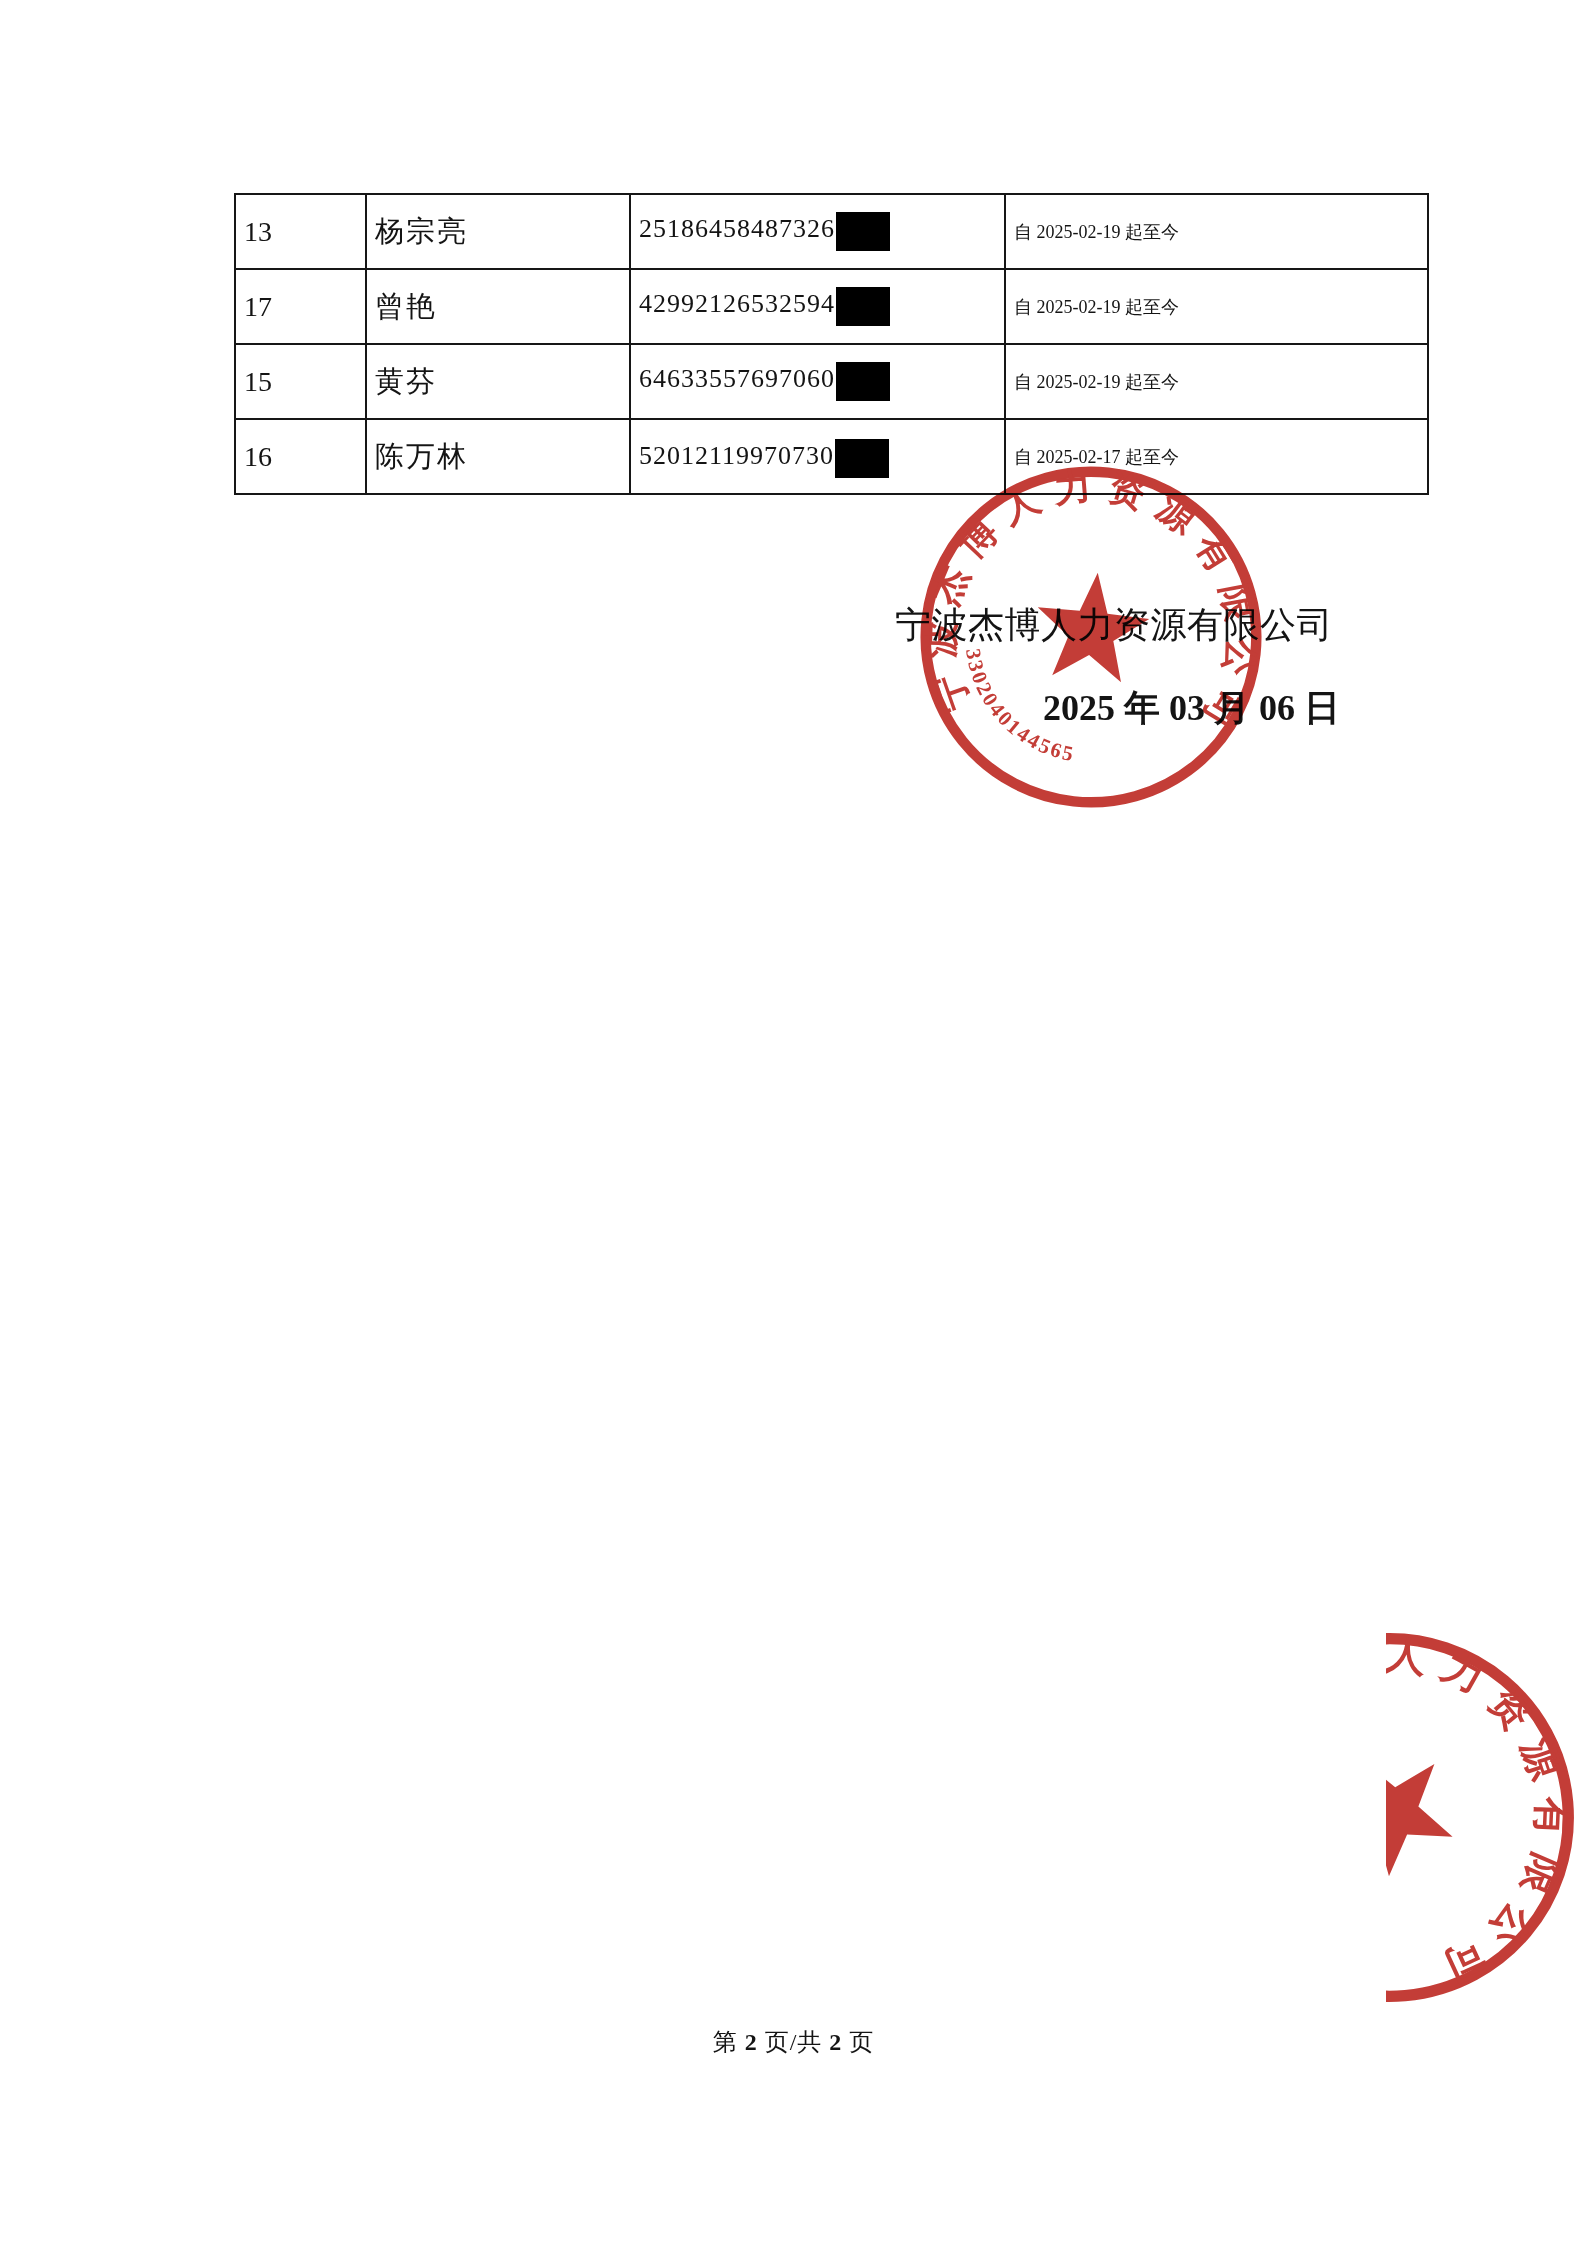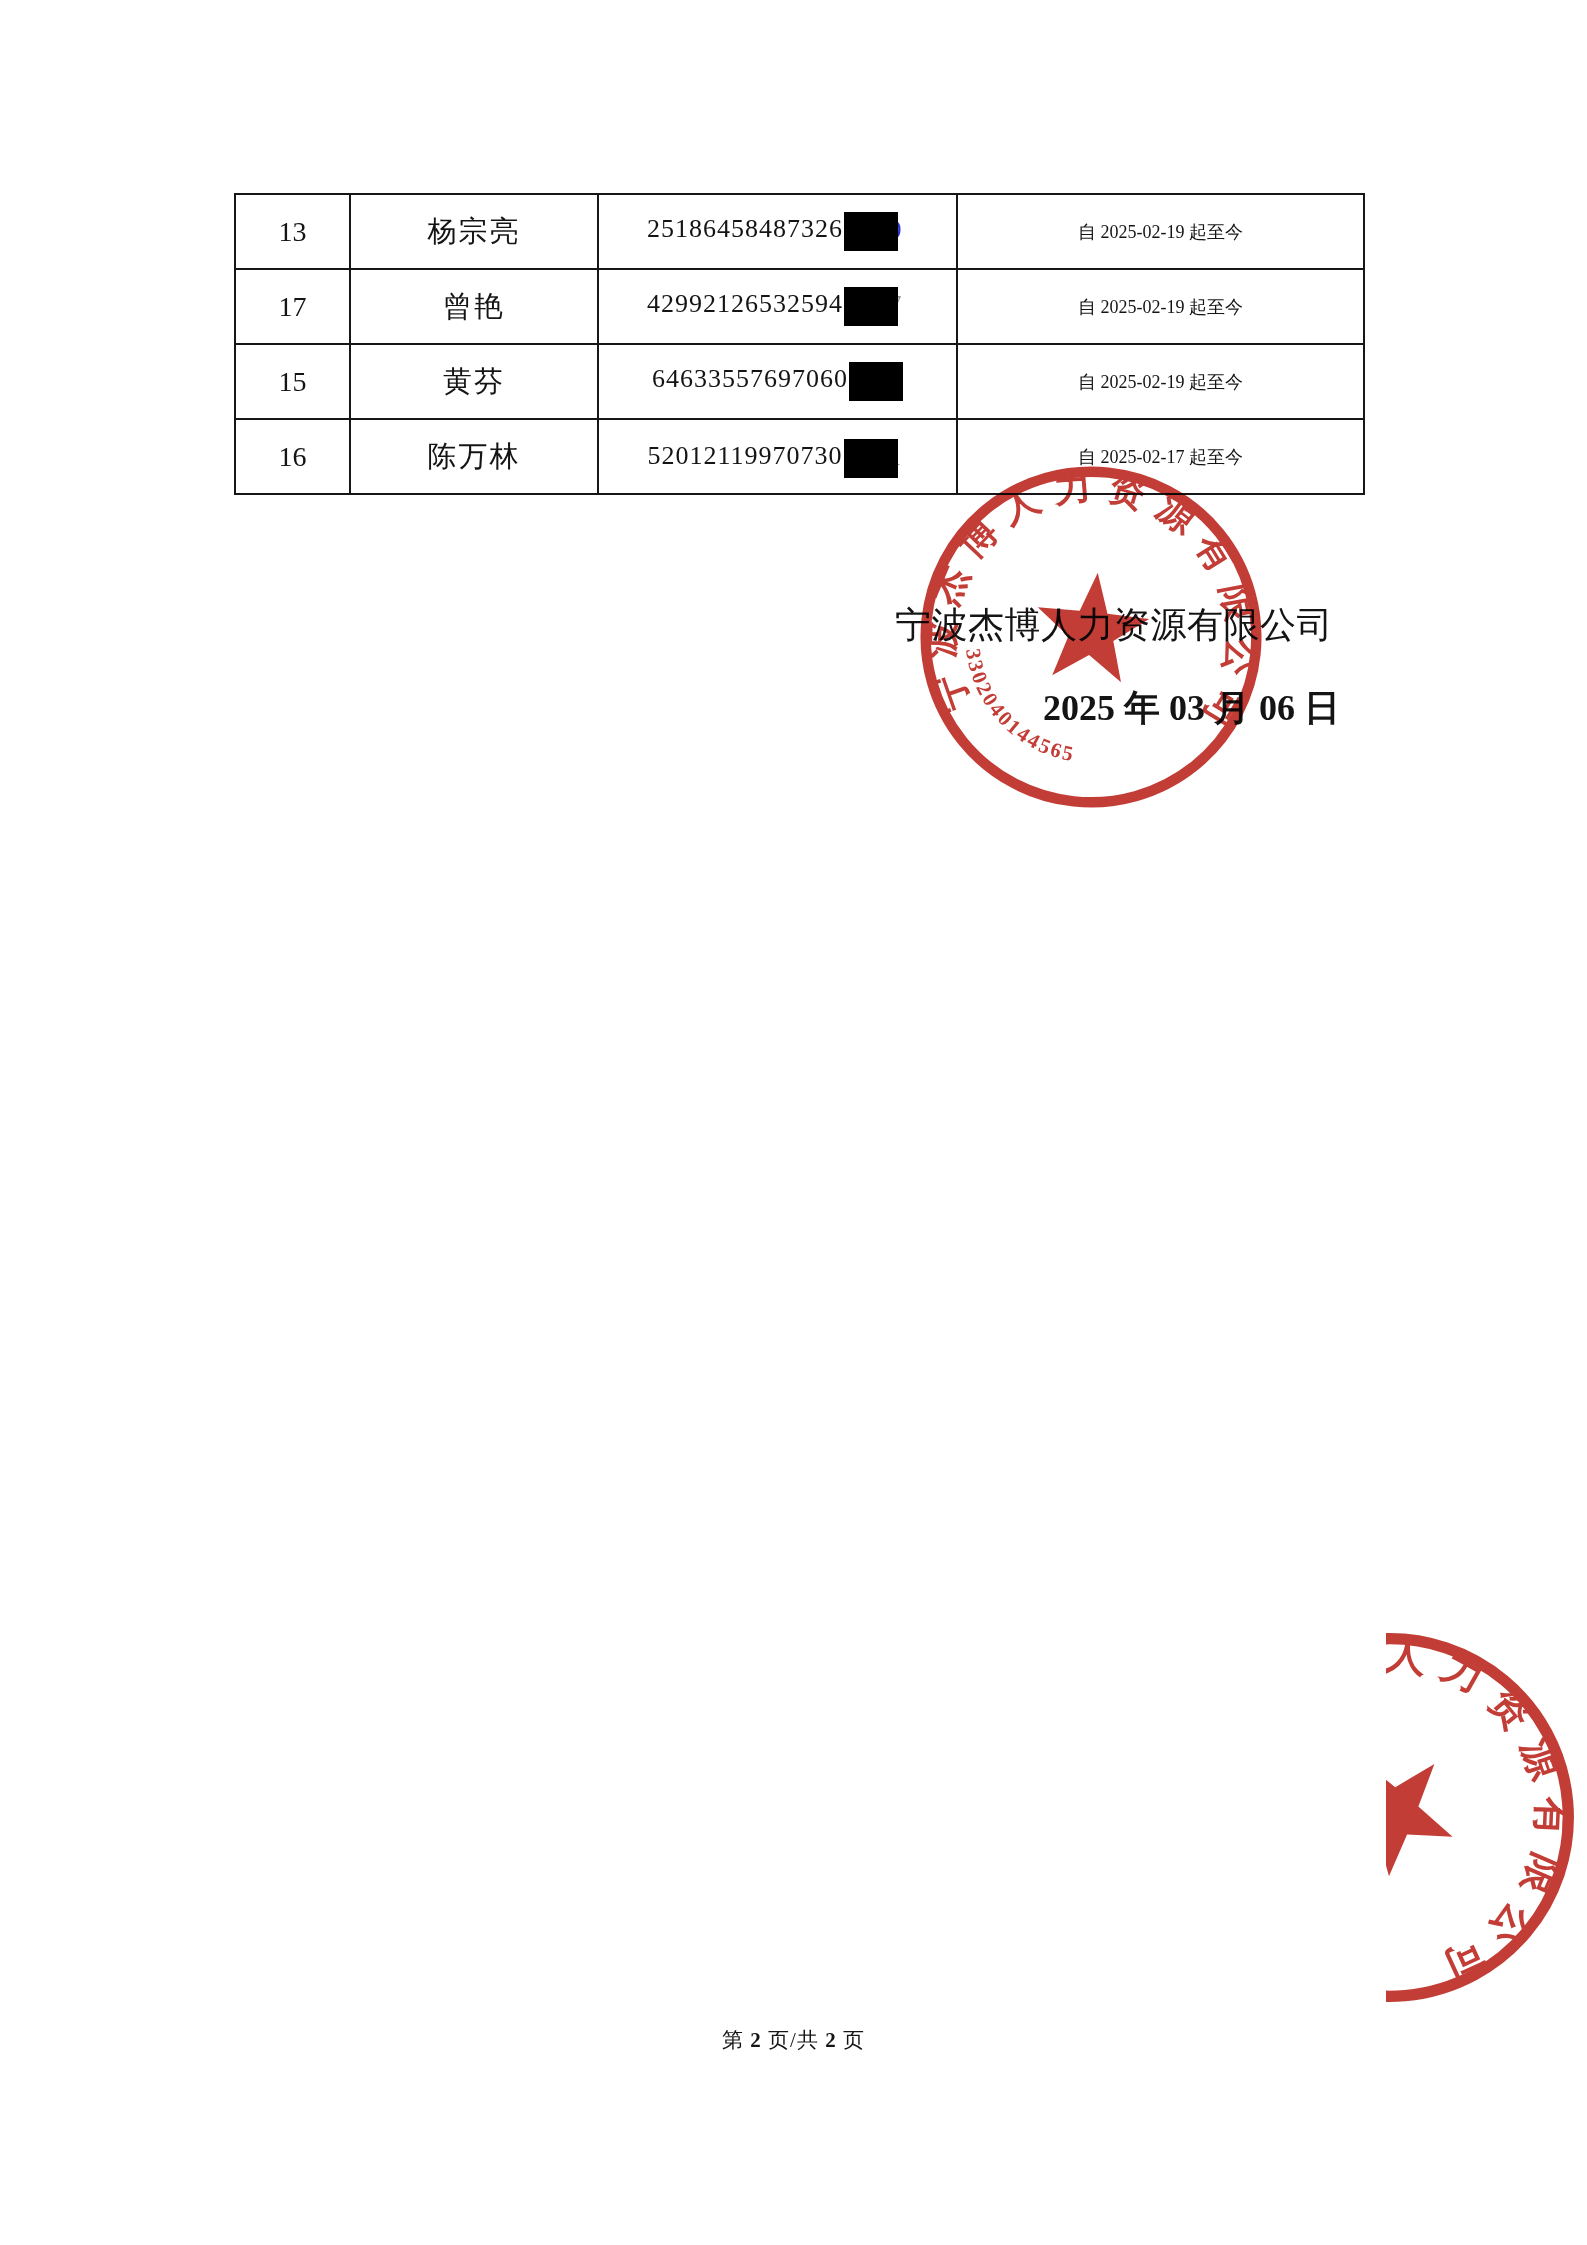--- a/index.html
+++ b/index.html
@@ -15,23 +15,22 @@
   
   table.roster {
     position: absolute;
     left: 234px; top: 193px;
     width: 1121px; height: 300px;
     border-collapse: collapse;
     table-layout: fixed;
   }
   table.roster td {
     border: 2px solid #161616;
-    text-align: center;
     vertical-align: middle;
-    padding: 0;
+    padding: 8px;
     overflow: hidden;
   }
   td.c-no   { width: 113px; font-size: 28px; }
   td.c-name { width: 246px; font-size: 29px; letter-spacing: 2px; }
   td.c-id   { width: 357px; font-size: 26px; letter-spacing: 1px; white-space: nowrap; }
   td.c-date { width: 405px; font-size: 18px; }
   tr { height: 75px; }
   td.id-top { vertical-align: top; }
   td.id-top .id-line { position: relative; top: 2px; }
 
@@ -92,21 +91,21 @@
   .seal-text   { font-family: "Liberation Serif", "DejaVu Serif", serif; font-weight: bold; }
   .seal-name   { font-size: 39px; letter-spacing: 14px; }
   .seal-code   { font-size: 22px; letter-spacing: 2.5px; }
 
   
   .footer {
     position: absolute;
     left: 0; top: 2026px;
     width: 100%;
     text-align: center;
-    font-size: 21px;
+    font-size: 24px;
     letter-spacing: 1px;
   }
   .footer .num { font-weight: 700; }
 </style>
 </head>
 <body>
 
 <div class="page">
 
   <table class="roster">

